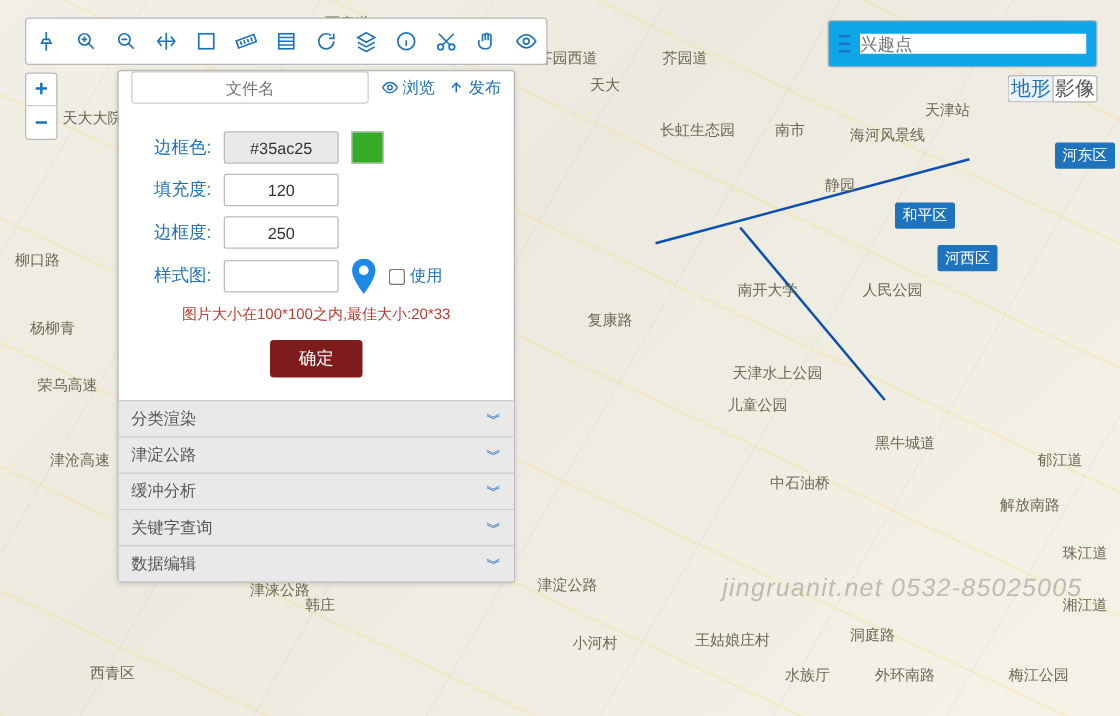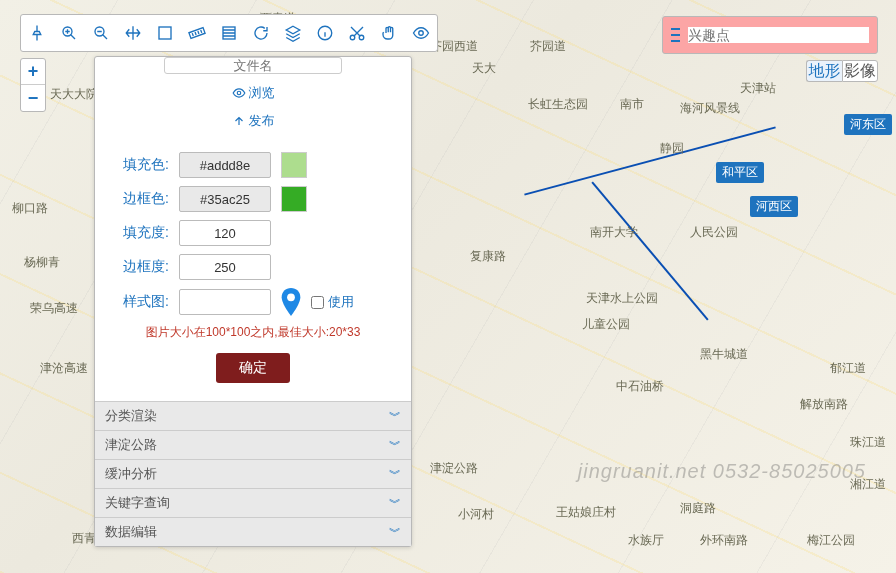--- a/index.html
+++ b/index.html
@@ -18,35 +18,35 @@
 .toolbar { position:absolute; top:14px; left:20px; height:38px; background:#fff; border:1px solid #b8b8b8; border-radius:3px; display:flex; align-items:center; padding:0 6px; gap:12px; }
 .toolbar .tool { width:20px; height:20px; display:flex; align-items:center; justify-content:center; color:#1e73be; cursor:pointer; }
 .toolbar svg { width:18px; height:18px; stroke:#1e73be; fill:none; stroke-width:1.8; }
 
 
 .zoom { position:absolute; top:58px; left:20px; width:26px; background:#fff; border:1px solid #b8b8b8; border-radius:3px; }
 .zoom div { height:26px; display:flex; align-items:center; justify-content:center; color:#1e73be; font-size:18px; font-weight:bold; cursor:pointer; }
 .zoom div:first-child { border-bottom:1px solid #ccc; }
 
 
-.search { position:absolute; top:16px; right:18px; width:216px; height:38px; background:#fca5a5; border:1px solid #b8b8b8; border-radius:3px; display:flex; align-items:center; padding:0 8px; gap:8px; }
+.search { position:absolute; top:16px; right:18px; width:216px; height:38px; background:#0ea5e9; border:1px solid #b8b8b8; border-radius:3px; display:flex; align-items:center; padding:0 8px; gap:8px; }
 .search .menu-icon { width:18px; height:14px; display:flex; flex-direction:column; justify-content:space-between; cursor:pointer; }
 .search .menu-icon span { height:2px; background:#1e73be; }
 .search input { border:none; outline:none; font-size:14px; flex:1; color:#888; }
 
 
 .layer-toggle { position:absolute; top:60px; right:18px; display:flex; }
 .layer-toggle div { width:36px; height:22px; border:1px solid #b8b8b8; background:#fff; font-size:16px; display:flex; align-items:center; justify-content:center; color:#555; cursor:pointer; }
 .layer-toggle div:first-child { border-right:none; border-radius:3px 0 0 3px; background:#eaf2fb; color:#1e73be; }
 .layer-toggle div:last-child { border-radius:0 3px 3px 0; }
 
 
 .panel { position:absolute; top:56px; left:94px; width:318px; background:#fff; border:1px solid #b8b8b8; border-radius:3px; box-shadow:0 1px 4px rgba(0,0,0,.15); }
 .panel-title { padding:6px 10px; color:#1e73be; font-weight:bold; font-size:15px; }
-.panel-row1 { display:flex; align-items:center; gap:10px; padding:0 10px 8px 10px;flex-direction:column; }
+.panel-row1 { display:flex; align-items:center; gap:10px; padding:0 10px 8px 10px; }
 .panel-row1 input { flex:1; height:26px; border:1px solid #ccc; border-radius:3px; text-align:center; font-size:13px; color:#888; }
 .panel-row1 .link { color:#1e73be; font-size:13px; display:flex; align-items:center; gap:3px; cursor:pointer; }
 .panel-row1 svg { width:14px; height:14px; stroke:#1e73be; fill:none; stroke-width:2; }
 
 .section-header { background:#e9e9e9; color:#555; font-size:13px; padding:5px 10px; display:flex; justify-content:space-between; align-items:center; border-top:1px solid #ccc; cursor:pointer; }
 .section-header.open { background:#f5e9a8; }
 .section-header .chev { color:#1e73be; font-size:12px; }
 
 .section-body { padding:14px 18px 18px 18px; }
 .form-row { display:flex; align-items:center; gap:10px; margin-bottom:8px; }
@@ -217,25 +217,20 @@
     <div class="link">
       <svg viewBox="0 0 24 24">
           <path d="M12 19V6M6 12l6-6 6 6"></path>
         </svg>
       <span>发布</span>
     </div>
   </div>
 
   <div class="section-body">
     <div class="form-row">
-      <label>填充色:</label>
-      <input type="text" value="#addd8e" style="">
-      <div class="swatch" style="background:#addd8e;"></div>
-    </div>
-    <div class="form-row">
       <label>边框色:</label>
       <input type="text" value="#35ac25" style="">
       <div class="swatch" style="background:#35ac25;"></div>
     </div>
     <div class="form-row">
       <label>填充度:</label>
       <input class="white" type="text" value="120" style="">
     </div>
     <div class="form-row">
       <label>边框度:</label>

